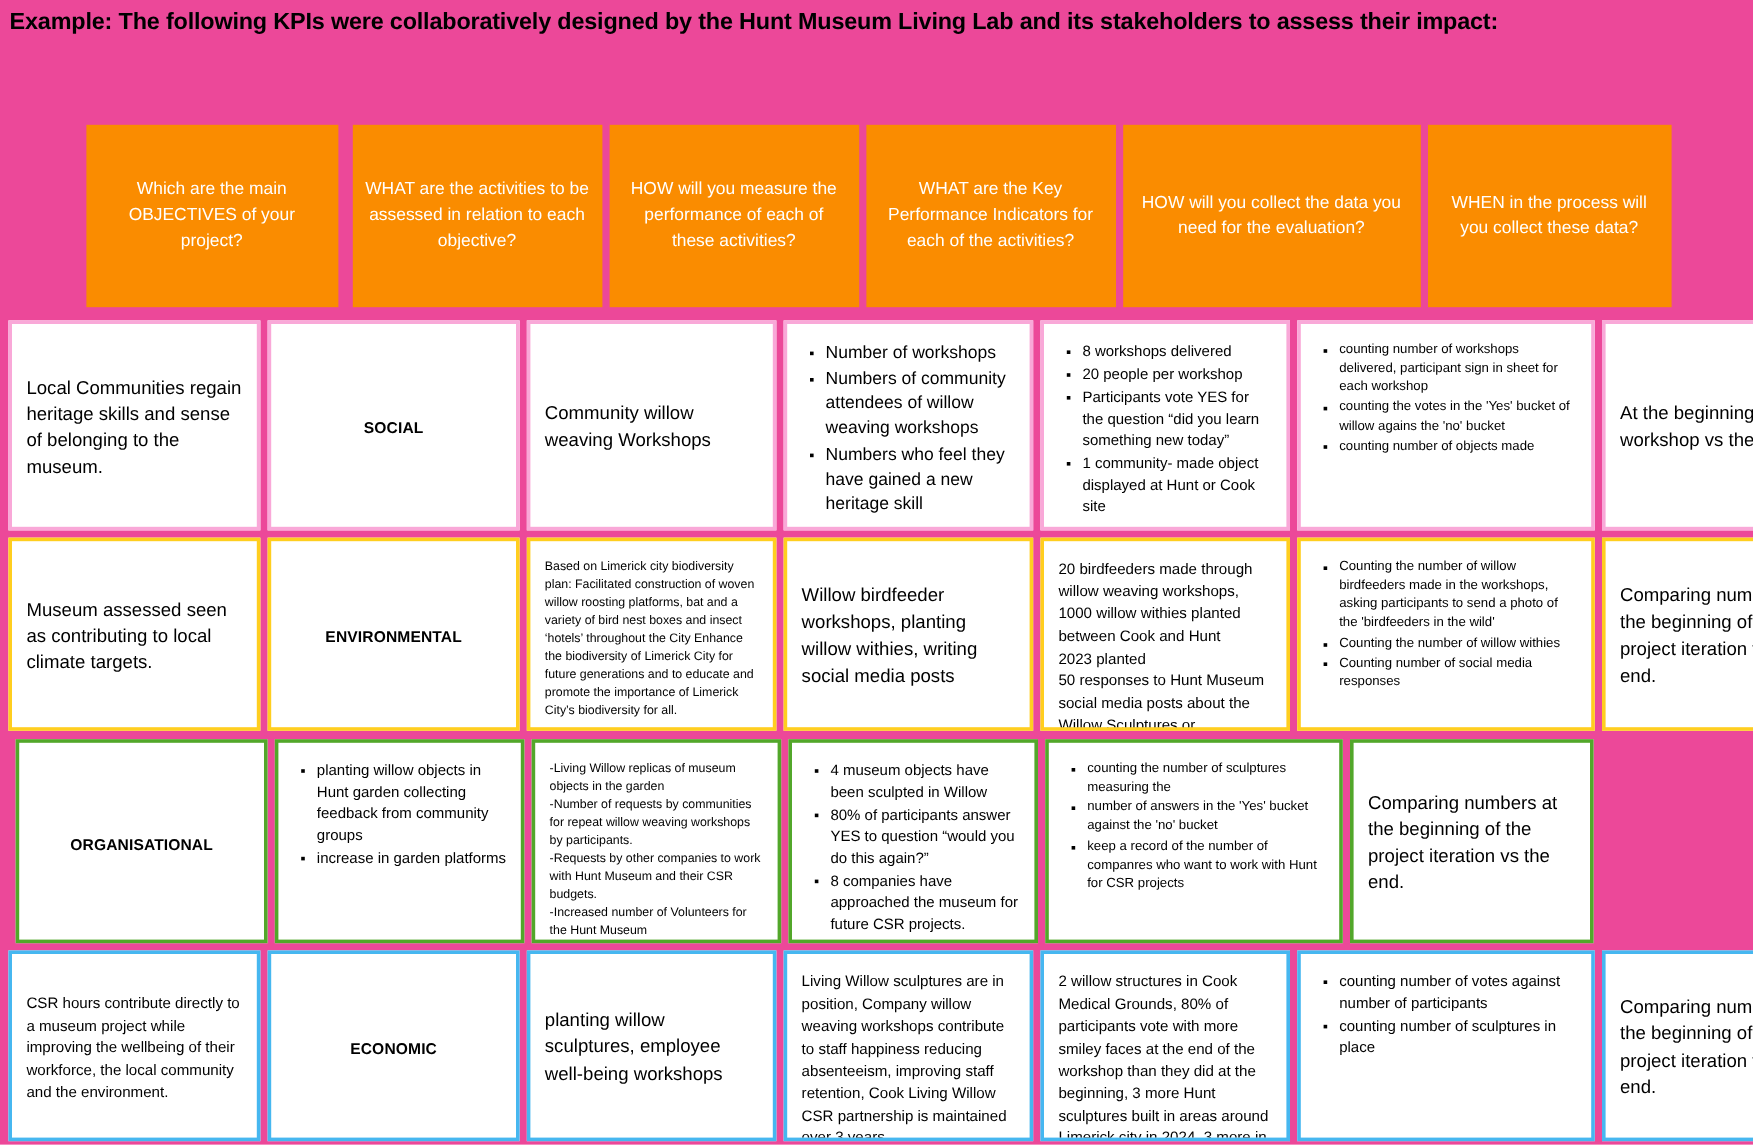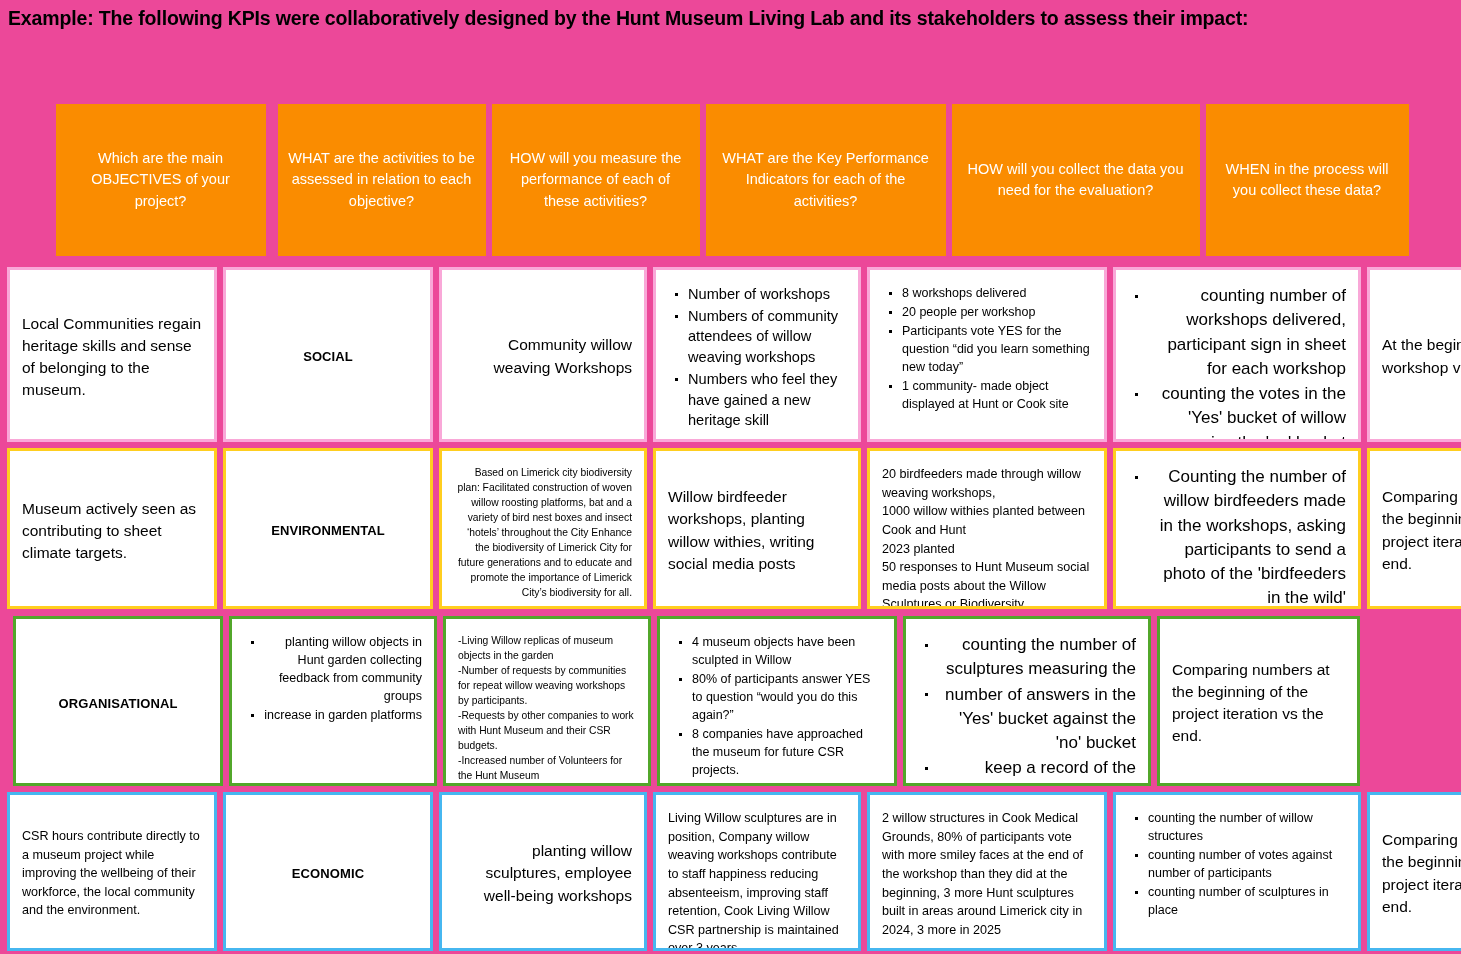--- a/index.html
+++ b/index.html
@@ -40,23 +40,23 @@
   }
   .row.header-row { height: 152px; margin-bottom: 11px; justify-content: center; }
   .row.r1 { height: 175px; margin-bottom: 6px; }
   .row.r2 { height: 161px; margin-bottom: 7px; }
   .row.r3 { height: 170px; margin-bottom: 6px; }
   .row.r4 { height: 159px; }
 
   
   .c0 { width: 210px; }
   .c1 { width: 210px; }
-  .c2 { width: 208px; text-align: right; }
+  .c2 { width: 208px; }
   .c3 { width: 208px; }
-  .c4 { width: 240px; }
+  .c4 { width: 208px; }
   .c5 { width: 248px; }
   .c6 { width: 203px; }
   .gap { width: 6px; flex: none; }
 
   .cell {
     flex: none;
     background: #ffffff;
     position: relative;
     overflow: hidden;
   }
@@ -137,21 +137,21 @@
     content: "";
     position: absolute;
     left: -13px;
     top: 0.62em;
     width: 3px;
     height: 3px;
     background: #000;
   }
   ul.blist.big li { font-size: 14.6px; line-height: 1.42; }
   ul.blist.mid li { font-size: 12.5px; line-height: 1.44; }
-  ul.blist.sm  li { font-size: 17px; line-height: 1.43; text-align: right; }
+  ul.blist.sm  li { font-size: 11px; line-height: 1.43; }
   .pad-top { padding-top: 4px; }
 </style>
 </head>
 <body>
 
 <div class="page">
 
   <div class="title">Example: The following KPIs were collaboratively designed by the Hunt Museum Living Lab and its stakeholders to assess their impact:</div>
 
   <div class="grid">
@@ -209,21 +209,21 @@
         </ul>
       </div>
       <div class="gap"></div>
       <div class="cell bcell c6 mid">
         <div class="when-text">At the beginning of the workshop vs the end.</div>
       </div>
     </div>
 
     <div class="row r2">
       <div class="cell bcell c0 mid">
-        <div class="obj-text">Museum actively seen as contributing to sheet climate targets.</div>
+        <div class="obj-text">Museum assessed seen as contributing to local climate targets.</div>
       </div>
       <div class="gap"></div>
       <div class="cell bcell c1 mid">
         <div class="area-label">ENVIRONMENTAL</div>
       </div>
       <div class="gap"></div>
       <div class="cell bcell c2">
         <div class="small-text">Based on Limerick city biodiversity plan: Facilitated construction of woven willow roosting platforms, bat and a variety of bird nest boxes and insect ‘hotels’ throughout the City  Enhance the biodiversity of  Limerick City for future generations and to educate and promote the importance of Limerick City’s biodiversity for all.</div>
       </div>
       <div class="gap"></div>
@@ -310,21 +310,20 @@
       <div class="cell bcell c3">
         <div class="med-text">Living Willow sculptures are in position, Company willow weaving workshops contribute to staff happiness reducing absenteeism, improving staff retention, Cook Living Willow CSR partnership is maintained over 3  years ,</div>
       </div>
       <div class="gap"></div>
       <div class="cell bcell c4">
         <div class="med-text">2 willow structures in Cook Medical Grounds,  80% of participants vote with more smiley faces at the end of the workshop than they did at the beginning, 3 more Hunt sculptures built in areas around Limerick city in 2024,  3 more in 2025</div>
       </div>
       <div class="gap"></div>
       <div class="cell bcell c5">
         <ul class="blist mid">
-          <li>counting the number of willow structures</li>
           <li>counting number of votes against number of participants</li>
           <li>counting number of sculptures in place</li>
         </ul>
       </div>
       <div class="gap"></div>
       <div class="cell bcell c6 mid">
         <div class="when-text">Comparing numbers at the beginning of the project iteration vs the end.</div>
       </div>
     </div>
 

